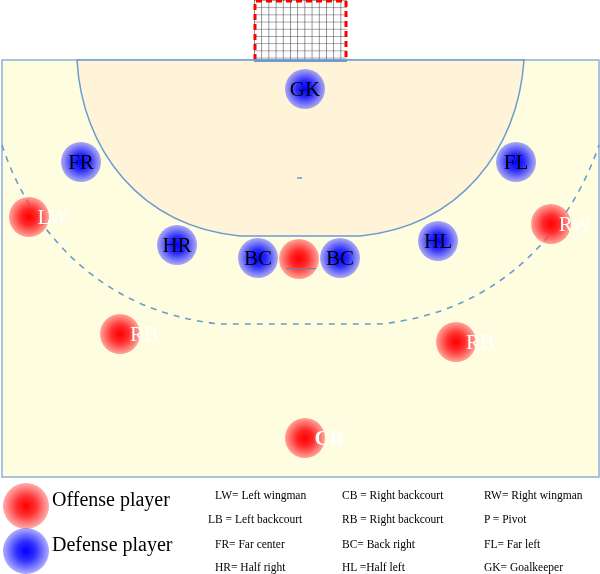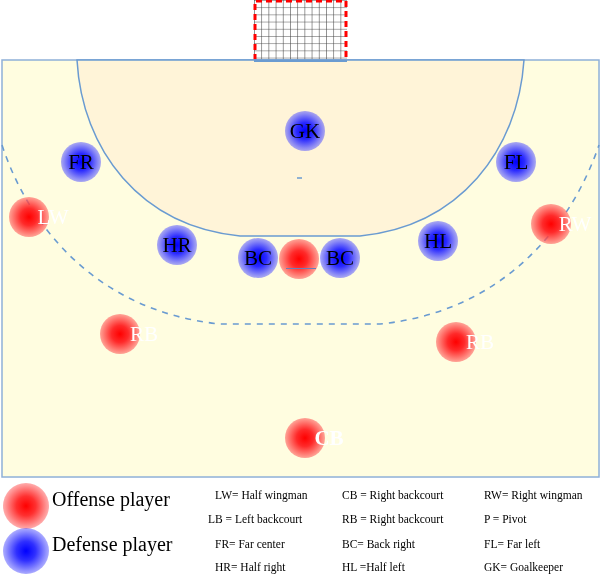--- a/index.html
+++ b/index.html
@@ -41,21 +41,21 @@
   <path d="M77 60 C 82 150, 140 226, 240 236 L 360 236 C 460 226, 518 150, 524 60 Z" fill="#FFF4D8" stroke="#6A9BD1" stroke-width="1.5"></path>
 
   <line x1="254" y1="61" x2="347" y2="61" stroke="#6A9BD1" stroke-width="2"></line>
 
   <line x1="297" y1="178" x2="302" y2="178" stroke="#6A9BD1" stroke-width="1.5"></line>
 
   <path d="M2 145 C 30 230, 100 312, 220 324 L 380 324 C 500 312, 570 230, 599 145" fill="none" stroke="#6A9BD1" stroke-width="1.6" stroke-dasharray="6,6"></path>
 </svg>
 
 <div id="players">
-    <div class="player defense" style="left: 305px; top: 89px; margin-top: 42px;">
+    <div class="player defense" style="left: 305px; top: 89px;">
       <span class="lbl">GK</span>
     </div>
     <div class="player defense" style="left: 81px; top: 162px;">
       <span class="lbl">FR</span>
     </div>
     <div class="player defense" style="left: 516px; top: 162px;">
       <span class="lbl">FL</span>
     </div>
     <div class="player offense" style="left: 29px; top: 217px;">
       <span class="lbl">LW</span>
@@ -89,21 +89,21 @@
       <span class="lbl">CB</span>
     </div>
   </div>
 
 <div class="legend-dot offense" style="left:3px; top:483px;"></div>
 <div class="legend-label" style="left:52px; top:488px;">Offense player</div>
 <div class="legend-dot defense" style="left:3px; top:528px;"></div>
 <div class="legend-label" style="left:52px; top:533px;">Defense player</div>
 
 <div id="abbr-layer">
-    <div class="abbr" style="left: 215px; top: 489px;">LW= Half wingman</div>
+    <div class="abbr" style="left: 215px; top: 489px;">LW= Left wingman</div>
     <div class="abbr" style="left: 208px; top: 513px;">LB = Left backcourt</div>
     <div class="abbr" style="left: 215px; top: 538px;">FR= Far center</div>
     <div class="abbr" style="left: 215px; top: 561px;">HR= Half right</div>
     <div class="abbr" style="left: 342px; top: 489px;">CB = Right backcourt</div>
     <div class="abbr" style="left: 342px; top: 513px;">RB = Right backcourt</div>
     <div class="abbr" style="left: 342px; top: 538px;">BC= Back right</div>
     <div class="abbr" style="left: 342px; top: 561px;">HL =Half left</div>
     <div class="abbr" style="left: 484px; top: 489px;">RW= Right wingman</div>
     <div class="abbr" style="left: 484px; top: 513px;">P  = Pivot</div>
     <div class="abbr" style="left: 484px; top: 538px;">FL= Far left</div>

